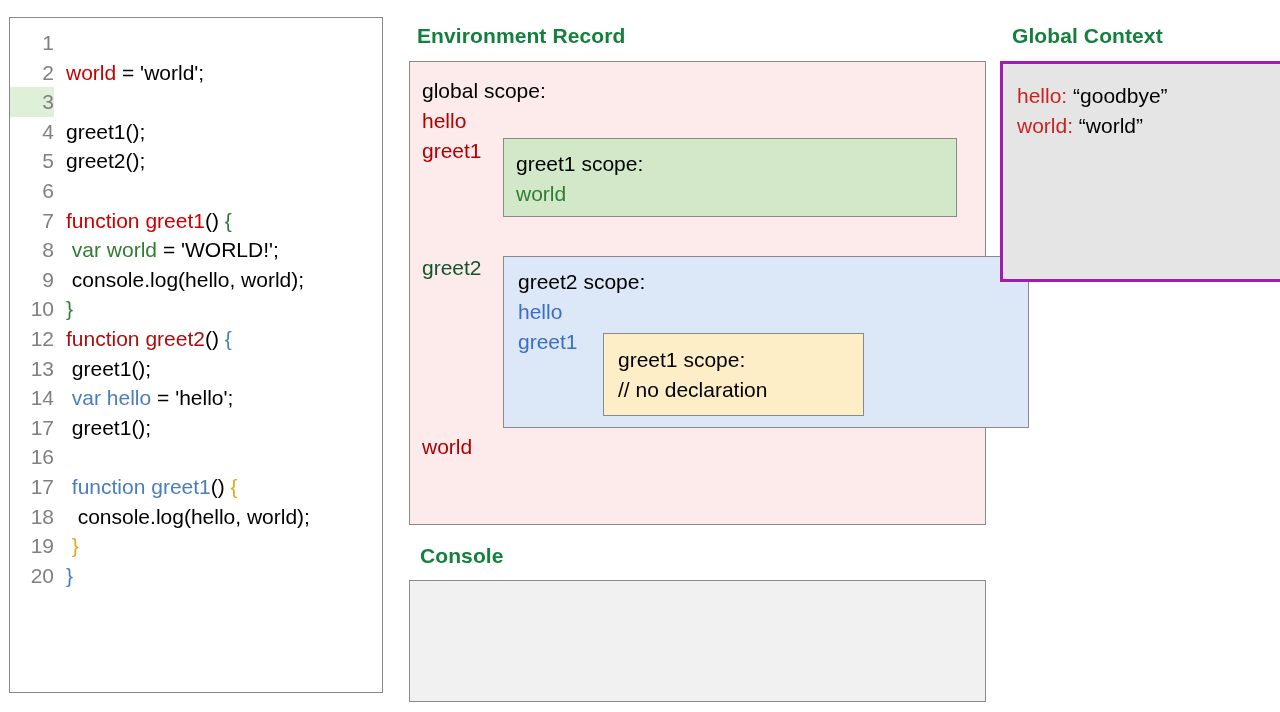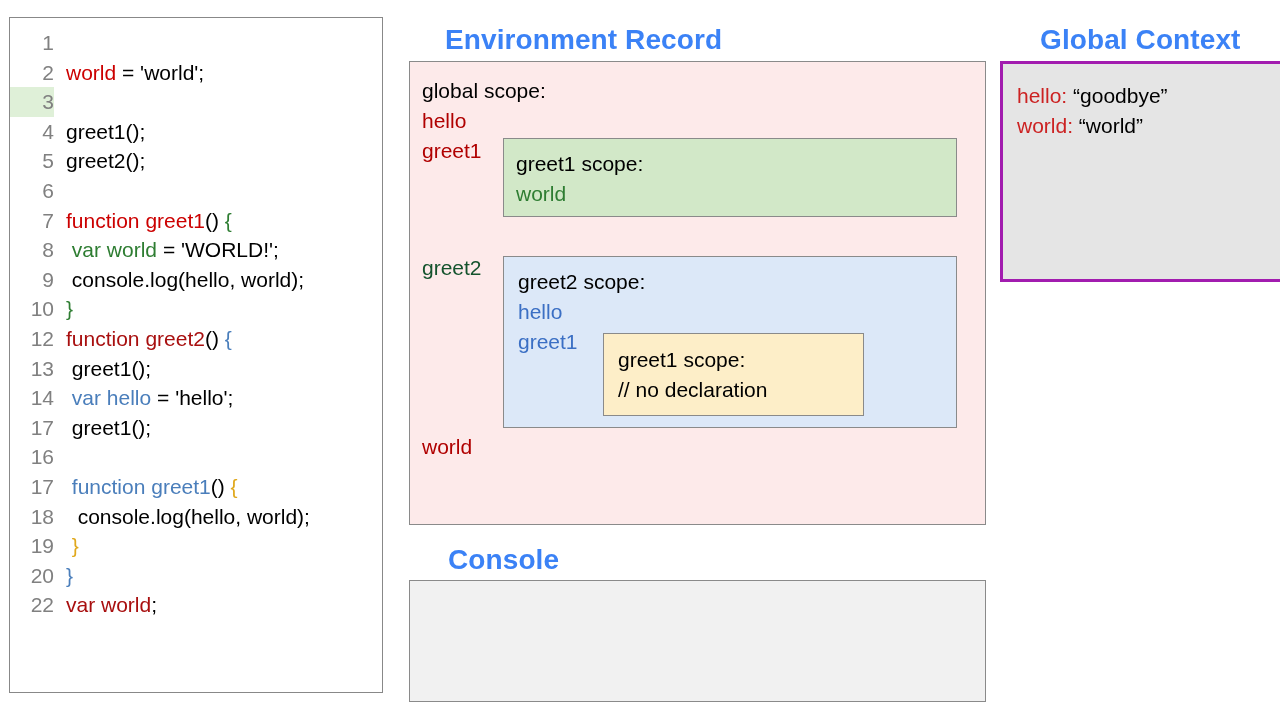--- a/index.html
+++ b/index.html
@@ -55,25 +55,24 @@
   .tk-darkred  { color: #a80f0f; }
   .tk-green    { color: #2e7d32; }
   .tk-blue     { color: #4a7ebb; }
   .tk-gold     { color: #e0a81c; }
   .tk-black    { color: #000000; }
   .tk-bluebr   { color: #4a7ebb; }
 
   
   .section-title {
     position: absolute;
-    font-size: 28px;
+    font-size: 21px;
     font-weight: bold;
-    color: #3b82f6;
+    color: #15803d;
     letter-spacing: 0.1px;
-    margin-left: 28px;
   }
   #env-title    { left: 417px; top: 24px; }
   #global-title { left: 1012px; top: 24px; }
   #console-title{ left: 420px; top: 544px; }
 
   
   #env-box {
     position: absolute;
     left: 409px;
     top: 61px;
@@ -106,21 +105,21 @@
     box-sizing: border-box;
   }
   #greet1-heading { left: 12px; top: 13px; color: #000000; }
   #greet1-world   { left: 12px; top: 43px; color: #2e7d32; }
 
   
   #greet2-box {
     position: absolute;
     left: 93px;
     top: 194px;
-    width: 454px;
+    width: 526px;
     height: 172px;
     background: #dce8f8;
     border: 1px solid #8a8a8a;
     box-sizing: border-box;
     text-align: right;
   }
   #greet2-heading { left: 14px; top: 13px; color: #000000; }
   #greet2-hello   { left: 14px; top: 43px; color: #3b6fc4; }
   #greet2-greet1  { left: 14px; top: 73px; color: #3b6fc4; }
 
@@ -187,21 +186,20 @@
       <div class="code-line"><span class="ln">10</span><span class="code-text"><span class="tk-green">}</span></span></div>
       <div class="code-line"><span class="ln">12</span><span class="code-text"><span class="tk-darkred">function greet2</span><span class="tk-black">() </span><span class="tk-bluebr">{</span></span></div>
       <div class="code-line"><span class="ln">13</span><span class="code-text"><span class="tk-black"> greet1();</span></span></div>
       <div class="code-line"><span class="ln">14</span><span class="code-text"><span class="tk-black"> </span><span class="tk-blue">var hello</span><span class="tk-black"> = 'hello';</span></span></div>
       <div class="code-line"><span class="ln">17</span><span class="code-text"><span class="tk-black"> greet1();</span></span></div>
       <div class="code-line"><span class="ln">16</span><span class="code-text"><span class="tk-black"></span></span></div>
       <div class="code-line"><span class="ln">17</span><span class="code-text"><span class="tk-black"> </span><span class="tk-blue">function greet1</span><span class="tk-black">() </span><span class="tk-gold">{</span></span></div>
       <div class="code-line"><span class="ln">18</span><span class="code-text"><span class="tk-black">  console.log(hello, world);</span></span></div>
       <div class="code-line"><span class="ln">19</span><span class="code-text"><span class="tk-black"> </span><span class="tk-gold">}</span></span></div>
       <div class="code-line"><span class="ln">20</span><span class="code-text"><span class="tk-bluebr">}</span></span></div>
-      <div class="code-line"><span class="ln">22</span><span class="code-text"><span class="tk-darkred">var world</span><span class="tk-black">;</span></span></div>
     </div>
 </div>
 
 <div class="section-title" id="env-title">Environment Record</div>
 
 <div id="env-box">
   <span class="scope-label" id="env-heading">global scope:</span>
   <span class="scope-label" id="env-hello">hello</span>
   <span class="scope-label" id="env-greet1">greet1</span>
   <span class="scope-label" id="env-greet2">greet2</span>

